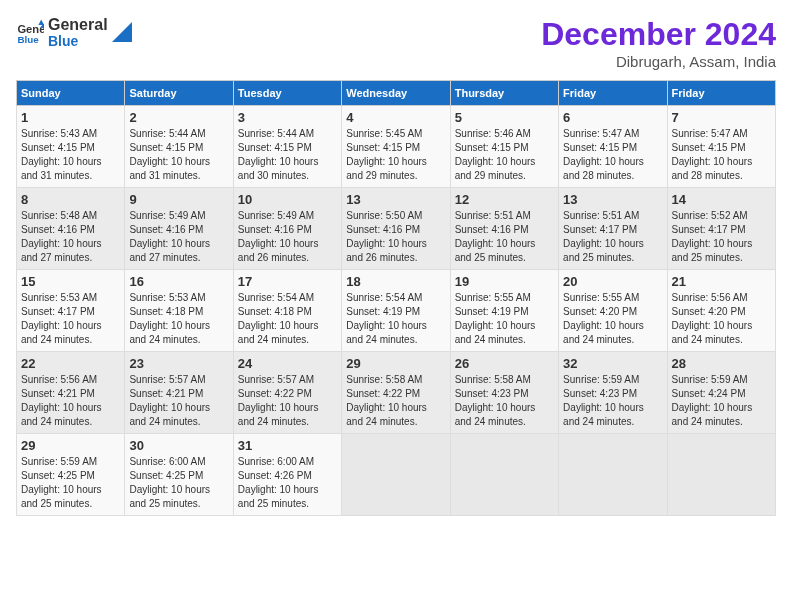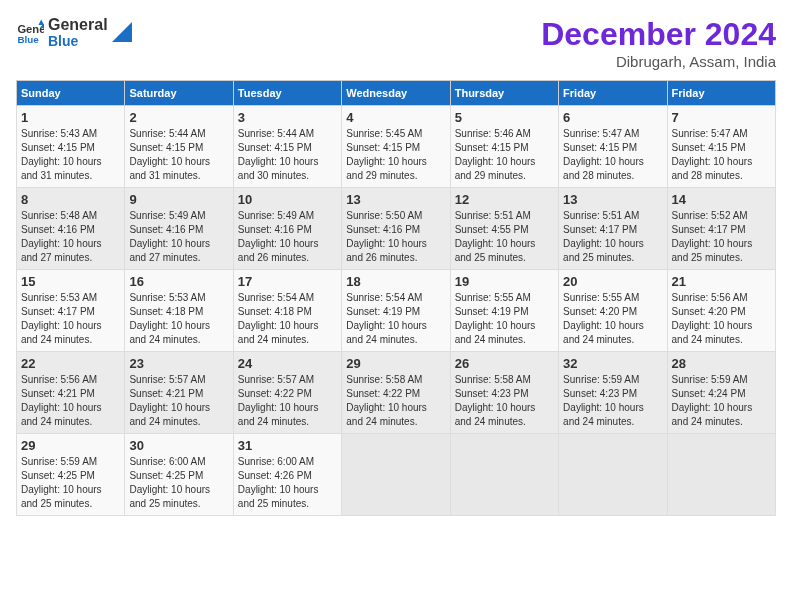--- a/index.html
+++ b/index.html
@@ -200,21 +200,21 @@
           <td>
             <span class="day-number">13</span>
             <div class="day-info">Sunrise: 5:50 AM
 Sunset: 4:16 PM
 Daylight: 10 hours
 and 26 minutes.</div>
           </td>
           <td>
             <span class="day-number">12</span>
             <div class="day-info">Sunrise: 5:51 AM
-Sunset: 4:55 PM
+Sunset: 4:16 PM
 Daylight: 10 hours
 and 25 minutes.</div>
           </td>
           <td>
             <span class="day-number">13</span>
             <div class="day-info">Sunrise: 5:51 AM
 Sunset: 4:17 PM
 Daylight: 10 hours
 and 25 minutes.</div>
           </td>

